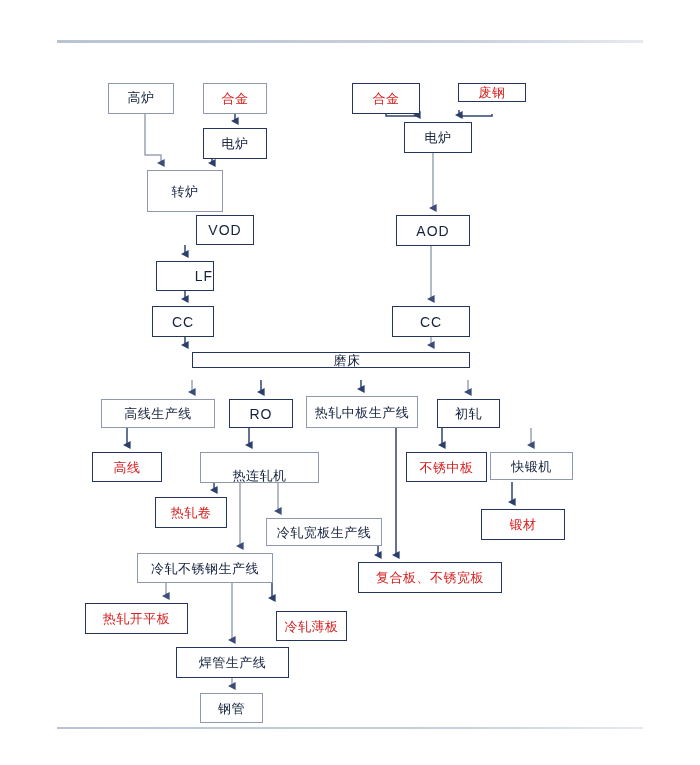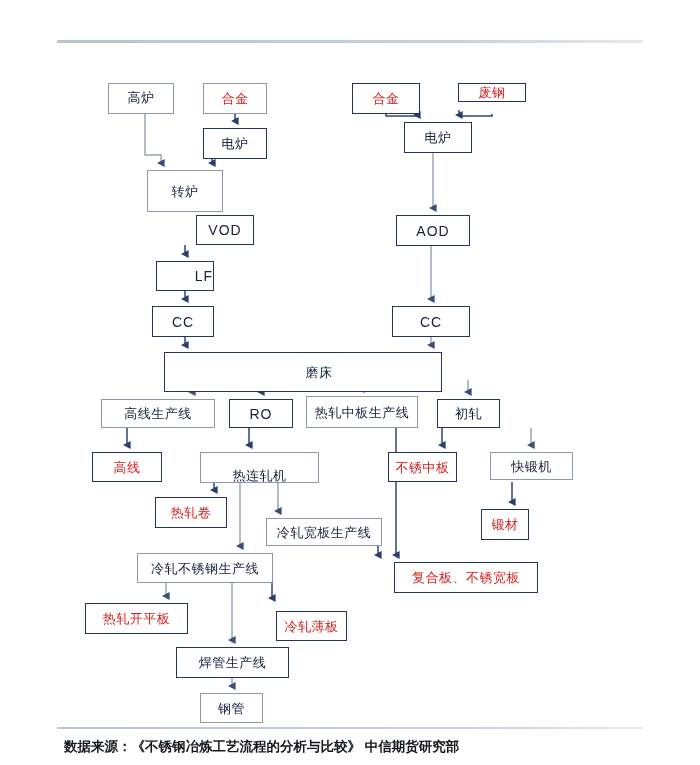--- a/index.html
+++ b/index.html
@@ -194,71 +194,70 @@
       </div>
       <div class="node navy latin" style="left: 156px; top: 261px; width: 58px; height: 30px; justify-content: flex-end;">
         <span>LF</span>
       </div>
       <div class="node navy latin" style="left: 152px; top: 306px; width: 62px; height: 31px;">
         <span>CC</span>
       </div>
       <div class="node navy latin" style="left: 392px; top: 306px; width: 78px; height: 31px;">
         <span>CC</span>
       </div>
-      <div class="node navy" style="left: 164px; top: 352px; width: 278px; height: 40px; padding-left: 32px;">
+      <div class="node navy" style="left: 192px; top: 352px; width: 278px; height: 16px; padding-left: 32px;">
         <span>磨床</span>
       </div>
       <div class="node grayb" style="left: 101px; top: 399px; width: 114px; height: 29px;">
         <span>高线生产线</span>
       </div>
       <div class="node navy latin" style="left: 229px; top: 399px; width: 64px; height: 29px;">
         <span>RO</span>
       </div>
       <div class="node grayb" style="left: 306px; top: 396px; width: 112px; height: 32px;">
         <span>热轧中板生产线</span>
       </div>
       <div class="node navy" style="left: 437px; top: 399px; width: 63px; height: 29px;">
         <span>初轧</span>
       </div>
       <div class="node navy red" style="left: 92px; top: 452px; width: 70px; height: 30px;">
         <span>高线</span>
       </div>
       <div class="node grayb" style="left: 200px; top: 452px; width: 119px; height: 31px; align-items: flex-end;">
         <span>热连轧机</span>
       </div>
-      <div class="node navy red" style="left: 388px; top: 452px; width: 69px; height: 30px;">
+      <div class="node navy red" style="left: 406px; top: 452px; width: 81px; height: 30px;">
         <span>不锈中板</span>
       </div>
       <div class="node grayb" style="left: 490px; top: 452px; width: 83px; height: 28px;">
         <span>快锻机</span>
       </div>
       <div class="node navy red" style="left: 155px; top: 497px; width: 72px; height: 31px;">
         <span>热轧卷</span>
       </div>
-      <div class="node navy red" style="left: 481px; top: 509px; width: 48px; height: 31px;">
+      <div class="node navy red" style="left: 481px; top: 509px; width: 84px; height: 31px;">
         <span>锻材</span>
       </div>
       <div class="node grayb" style="left: 266px; top: 518px; width: 116px; height: 28px;">
         <span>冷轧宽板生产线</span>
       </div>
       <div class="node grayb" style="left: 137px; top: 553px; width: 136px; height: 30px; text-align: center;">
         <span>冷轧不锈钢生产线</span>
       </div>
-      <div class="node navy red" style="left: 358px; top: 562px; width: 144px; height: 31px; margin-left: 36px;">
+      <div class="node navy red" style="left: 358px; top: 562px; width: 144px; height: 31px;">
         <span>复合板、不锈宽板</span>
       </div>
       <div class="node navy red" style="left: 85px; top: 603px; width: 103px; height: 31px;">
         <span>热轧开平板</span>
       </div>
       <div class="node navy red" style="left: 262px; top: 611px; width: 71px; height: 30px; margin-left: 14px;">
         <span>冷轧薄板</span>
       </div>
       <div class="node navy" style="left: 176px; top: 647px; width: 113px; height: 31px;">
         <span>焊管生产线</span>
       </div>
       <div class="node grayb" style="left: 200px; top: 693px; width: 63px; height: 30px;">
         <span>钢管</span>
       </div>
     </div>
 
   <div class="footer-rule"></div>
-  <div class="source-note">数据来源：《不锈钢冶炼工艺流程的分析与比较》  中信期货研究部</div>
 </div>
 
 </body></html>

